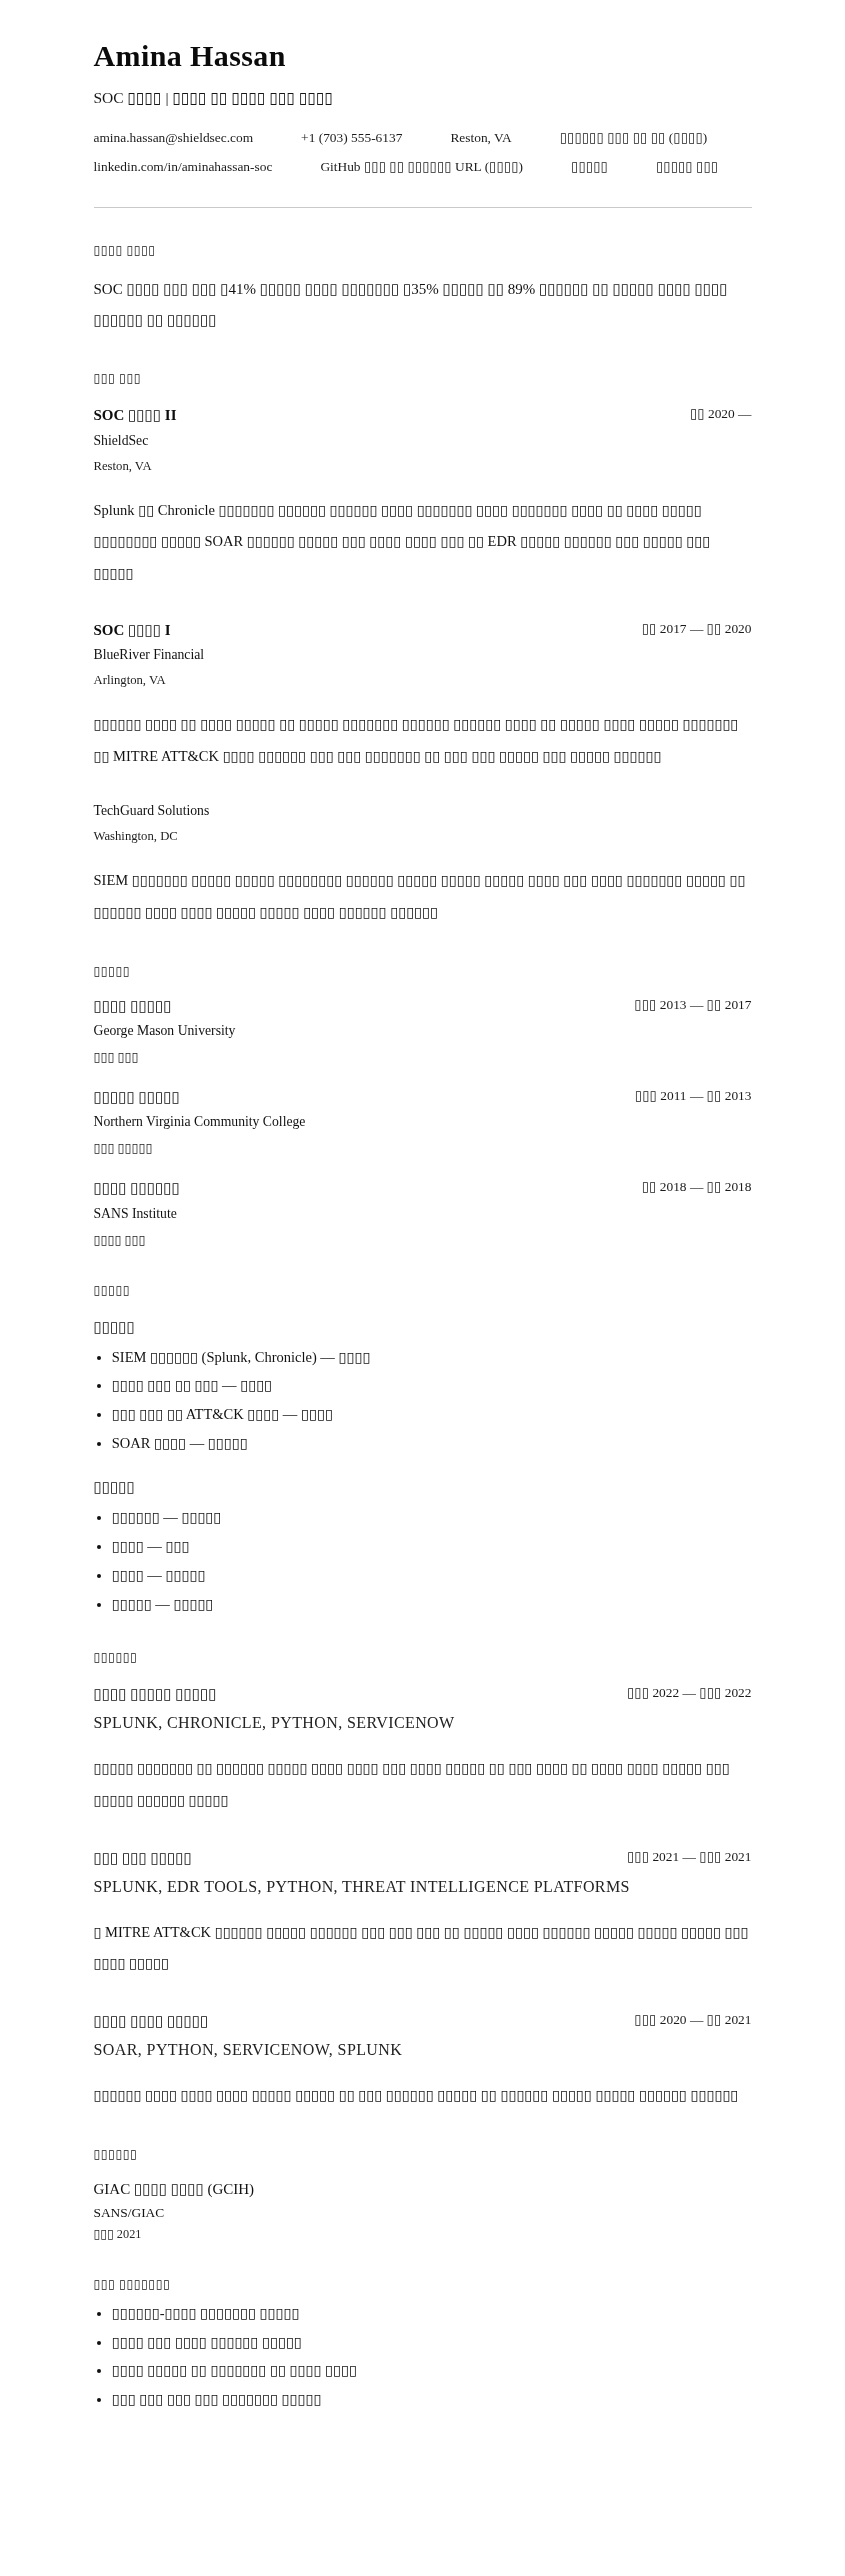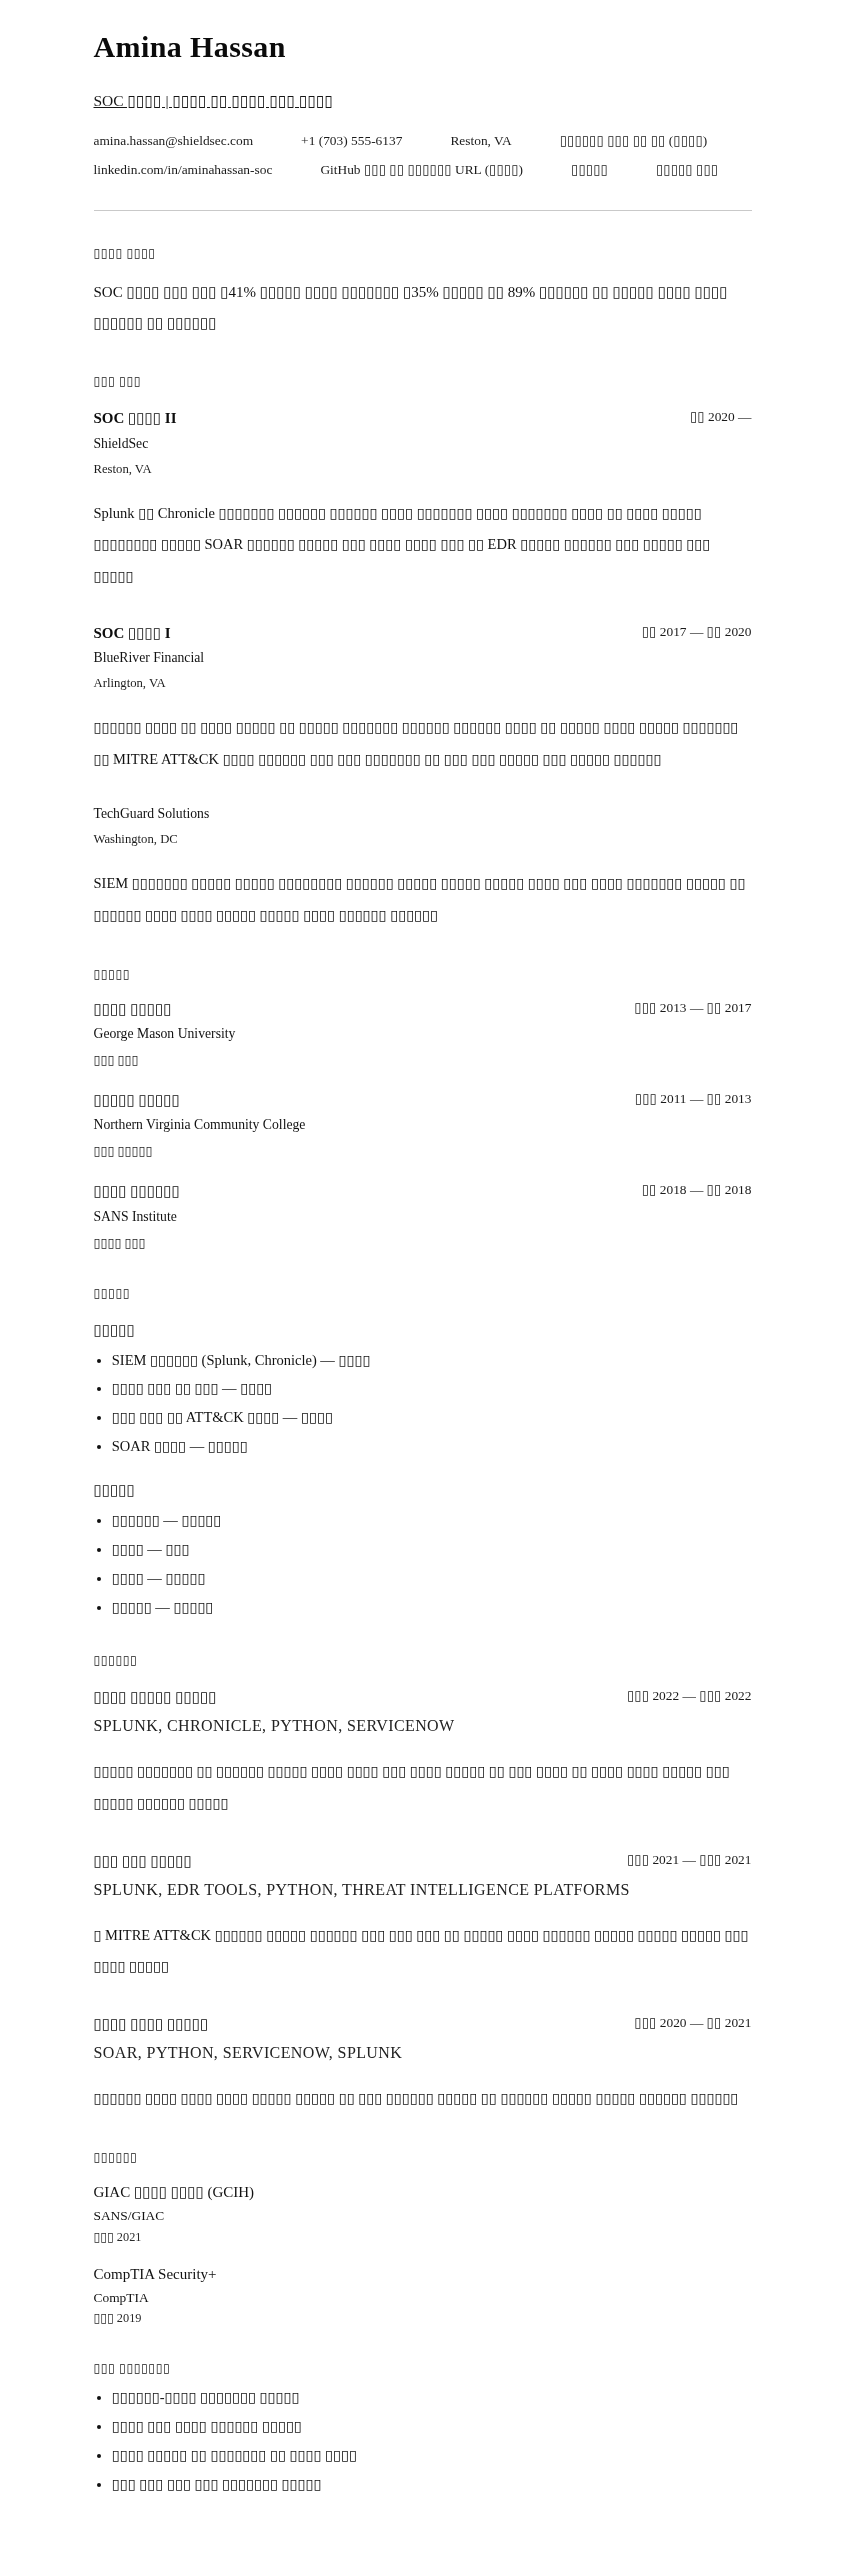--- a/index.html
+++ b/index.html
@@ -1,22 +1,22 @@
 <!DOCTYPE html>
 <html style="font-size:11.3px"><head>
 <meta charset="utf-8">
 <style>
   html,body{margin:0;padding:0;background:#ffffff;}
   .page{
     width:748px;min-height:2576px;box-sizing:border-box;
-    padding:30px 45px 56px 45px;margin:0 auto;background:#ffffff;color:#111;
+    padding:39px 45px 56px 45px;margin:0 auto;background:#ffffff;color:#111;
     font-family:"Liberation Serif","DejaVu Serif","DejaVu Sans",serif;
   }
   .name{font-size:30px;font-weight:bold;margin:0;letter-spacing:0.4px;color:#0b0b0b;}
-  .subtitle{font-size:15.5px;margin-top:28px;color:#161616;text-decoration:underline;}
+  .subtitle{font-size:15.5px;margin-top:16px;color:#161616;}
   .contact-row{display:flex;flex-wrap:wrap;column-gap:21px;row-gap:4.2px;font-size:13.4px;color:#1a1a1a;gap:48px;}
   .contact-row.first{margin-top:23px;}
   .contact-row.second{margin-top:13.4px;}
   .divider{border:none;border-top:0.7px solid #c9c9c9;margin:32px 0 0 0;}
   .section{margin-top:35px;}
   .section-heading{font-size:12px;font-weight:normal;letter-spacing:0.7px;color:#151515;margin:0;}
   .summary-text{font-size:15px;line-height:2.08;margin:15.5px 0 0 0;}
   .entry{margin-top:20px;}
   .entry + .entry{margin-top:31px;}
   .entry-head{display:flex;justify-content:space-between;align-items:flex-start;}
@@ -188,25 +188,20 @@
 
   <section class="section">
     <h2 class="section-heading">▯▯▯▯▯▯</h2>
 
     <div class="cert-entry">
       <div class="cert-name">GIAC ▯▯▯▯ ▯▯▯▯ (GCIH)</div>
       <div class="cert-issuer">SANS/GIAC</div>
       <div class="cert-date">▯▯▯ 2021</div>
     </div>
 
-    <div class="cert-entry">
-      <div class="cert-name">CompTIA Security+</div>
-      <div class="cert-issuer">CompTIA</div>
-      <div class="cert-date">▯▯▯ 2019</div>
-    </div>
   </section>
 
   <section class="section">
     <h2 class="section-heading">▯▯▯ ▯▯▯▯▯▯▯</h2>
     <ul class="dotted">
       <li>▯▯▯▯▯▯-▯▯▯▯ ▯▯▯▯▯▯▯ ▯▯▯▯▯</li>
       <li>▯▯▯▯ ▯▯▯ ▯▯▯▯ ▯▯▯▯▯▯ ▯▯▯▯▯</li>
       <li>▯▯▯▯ ▯▯▯▯▯ ▯▯ ▯▯▯▯▯▯▯ ▯▯ ▯▯▯▯ ▯▯▯▯</li>
       <li>▯▯▯ ▯▯▯ ▯▯▯ ▯▯▯ ▯▯▯▯▯▯▯ ▯▯▯▯▯</li>
     </ul>

